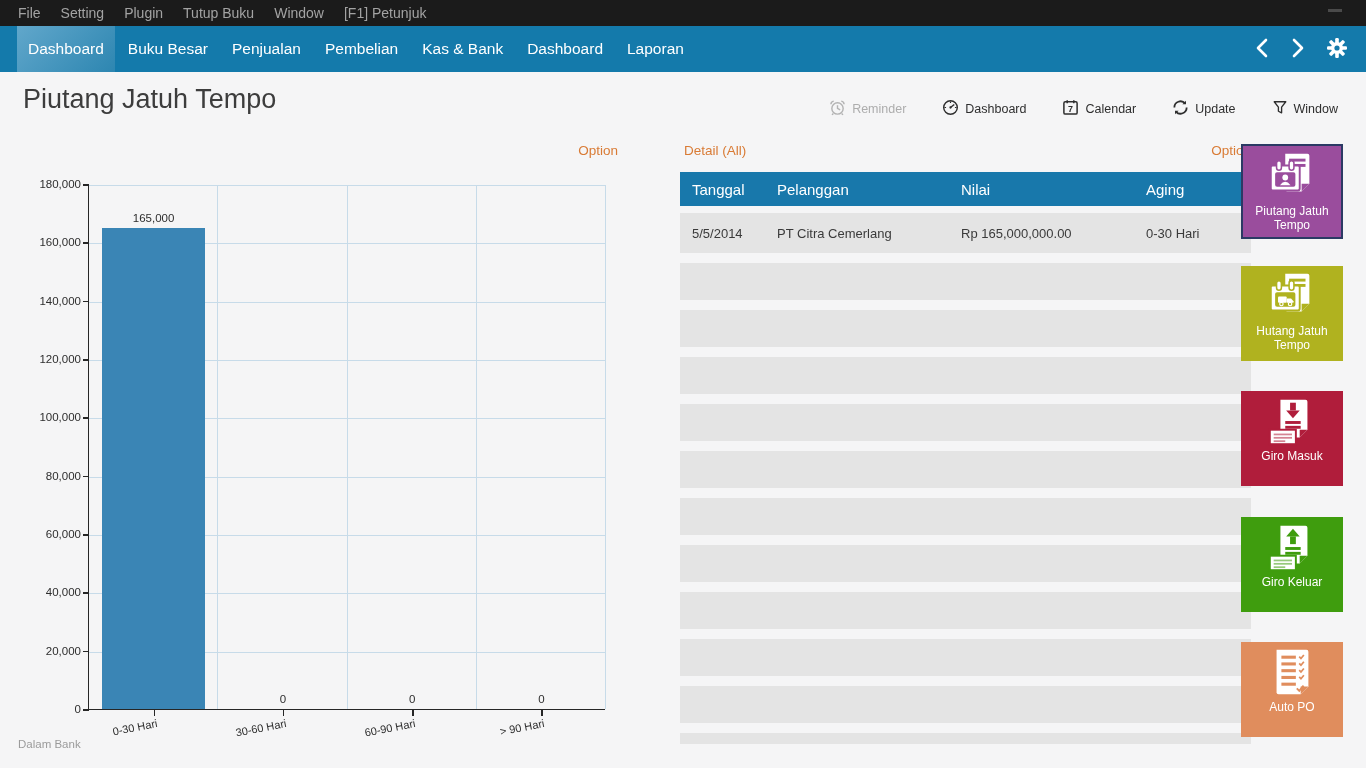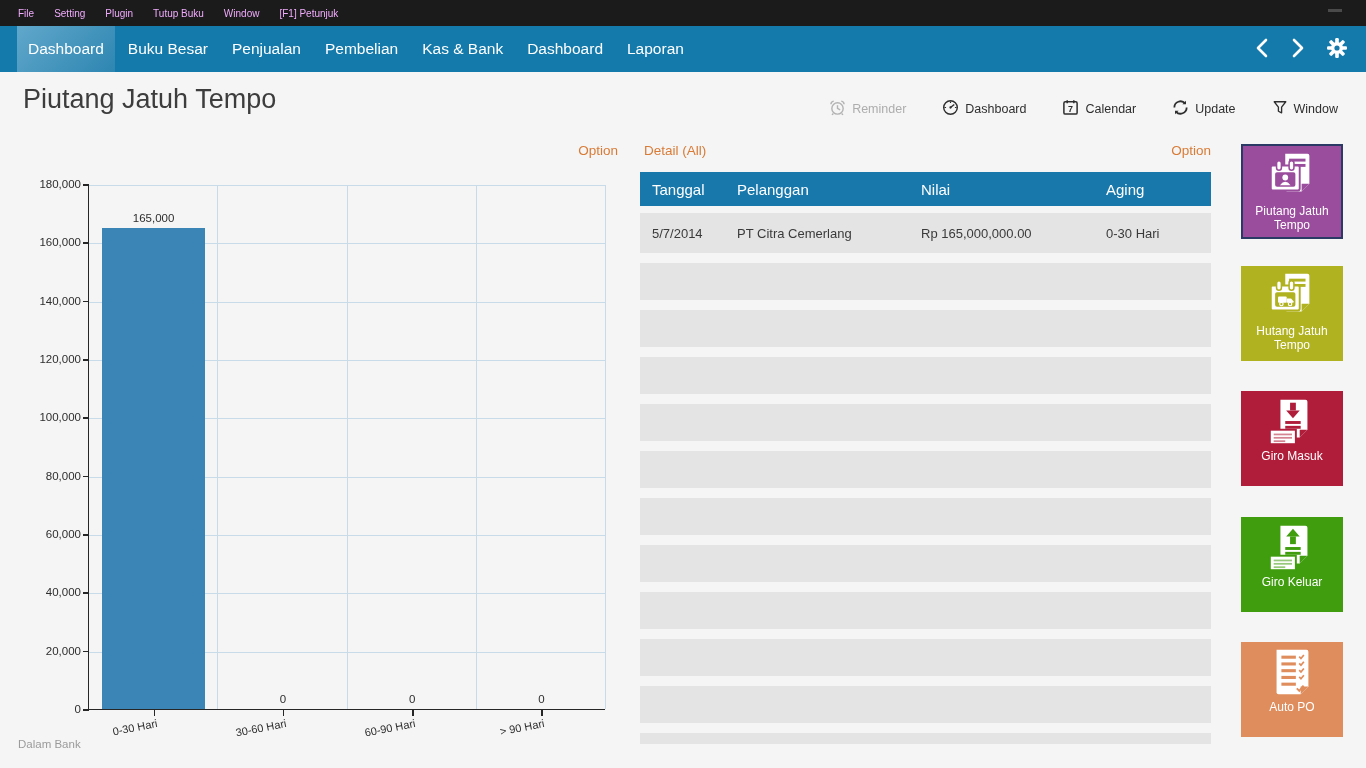--- a/index.html
+++ b/index.html
@@ -9,21 +9,21 @@
     background:var(--page-bg,#f5f5f6);
     font-family:"Liberation Sans", sans-serif;
   }
   
   .menubar {
     position:absolute; top:0; left:0; width:1366px; height:26px;
     background:var(--menubar-bg,#1b1b1b);
     display:flex; align-items:center; padding-left:14px;
   }
   .menubar .mi {
-    color:#f0abfc; font-size:10px; margin-right:12px; padding:0 4px;
+    color:#a3a3a3; font-size:14px; margin-right:12px; padding:0 4px;
     cursor:default; white-space:nowrap;
   }
   .minimize {
     position:absolute; top:9px; right:24px; width:14px; height:3px;
     background:#4a4a4a; cursor:pointer;
   }
   
   .navbar {
     position:absolute; top:26px; left:0; width:1366px; height:46px;
     background:var(--nav-blue,#147aab); display:flex; padding-left:17px;
@@ -61,21 +61,21 @@
   .xtick { position:absolute; bottom:-7px; height:7px; width:1.5px; background:#262626; }
   .y-label { position:absolute; left:-94px; width:86px; text-align:right; font-size:11.5px; color:#2e2e2e; }
   .bar { position:absolute; bottom:0; background:var(--bar-blue,#3a85b5); }
   .val-label { position:absolute; width:110px; text-align:center; font-size:11.5px; color:#2e2e2e; }
   .x-label {
     position:absolute; width:80px; text-align:right; font-size:11px; color:#2e2e2e;
     transform:rotate(-11deg); transform-origin:100% 0;
   }
   .footnote { position:absolute; left:18px; top:598px; font-size:11.5px; color:#9b9b9b; }
   
-  .detail-panel { position:absolute; left:640px; top:140px; width:571px; height:604px; }
+  .detail-panel { position:absolute; left:680px; top:140px; width:571px; height:604px; }
   .detail-title { position:absolute; left:4px; top:3px; }
   .detail-option { position:absolute; right:0; top:3px; }
   .table { position:absolute; left:0; top:32px; width:571px; height:572px; overflow:hidden; }
   .thead {
     display:grid; grid-template-columns:85px 184px 185px 1fr; align-items:center;
     background:var(--table-header-bg,#1878ab); height:34px; color:#fff; font-size:15px;
   }
   .thead span { padding-left:12px; }
   .trow {
     display:grid; grid-template-columns:85px 184px 185px 1fr; align-items:center;
@@ -250,21 +250,21 @@
   <a class="option-link detail-title">Detail (All)</a>
   <a class="option-link detail-option">Option</a>
   <div class="table" id="detailTable">
       <div class="thead">
         <span>Tanggal</span>
         <span>Pelanggan</span>
         <span>Nilai</span>
         <span>Aging</span>
       </div>
       <div class="trow data">
-        <span>5/7/2014</span>
+        <span>5/5/2014</span>
         <span>PT Citra Cemerlang</span>
         <span>Rp 165,000,000.00</span>
         <span>0-30 Hari</span>
       </div>
       <div class="trow empty"></div>
       <div class="trow empty"></div>
       <div class="trow empty"></div>
       <div class="trow empty"></div>
       <div class="trow empty"></div>
       <div class="trow empty"></div>

